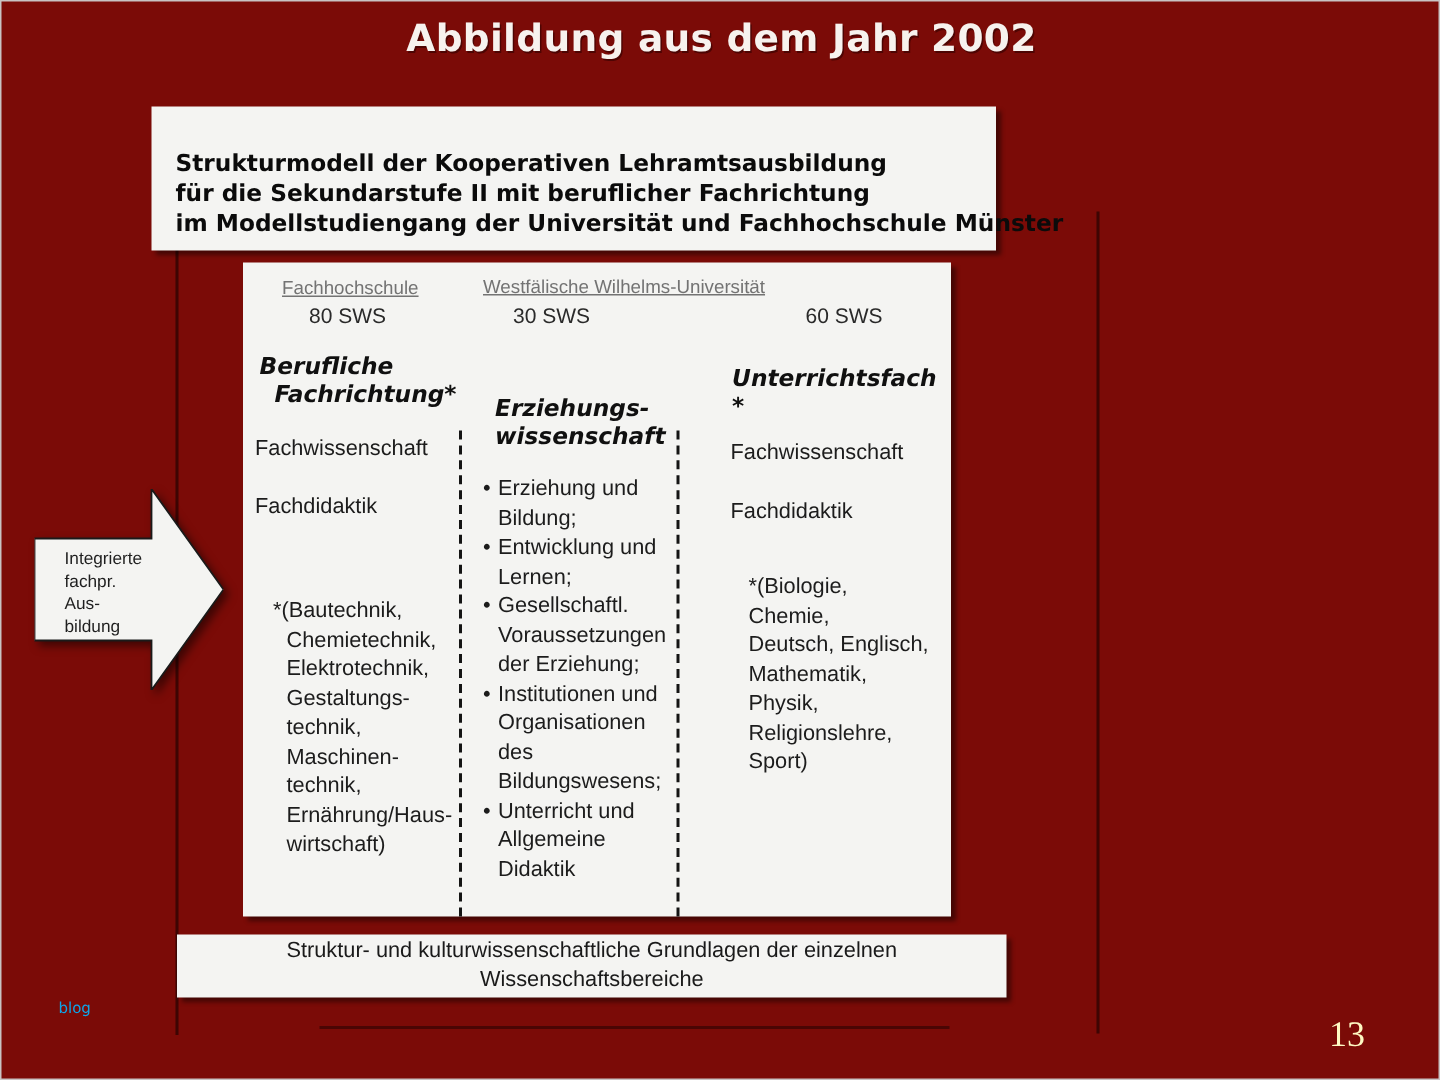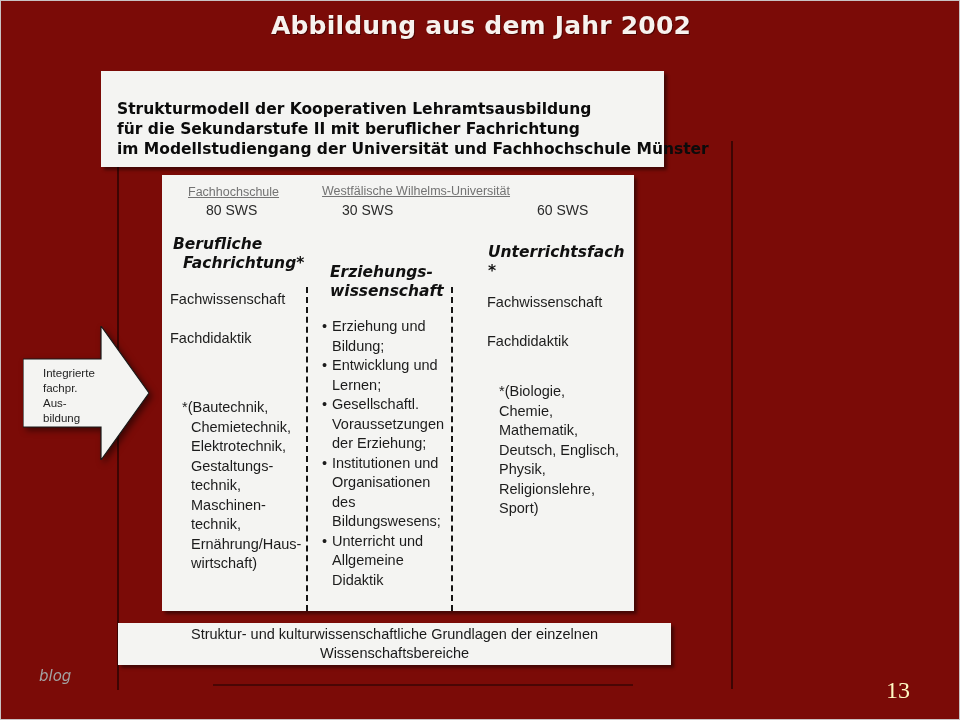--- a/index.html
+++ b/index.html
@@ -201,24 +201,23 @@
     font-size: 11.5px;
     color: #1f1f1f;
     line-height: 15px;
   }
 
   
   #blog-mark {
     position: absolute;
     left: 38px;
     top: 666px;
-    font-size: 15px;
-    color: #a3a3a3;
+    font-size: 10px;
+    color: #0ea5e9;
     font-family: "DejaVu Sans", sans-serif;
-    font-style: italic;
   }
   #page-number {
     position: absolute;
     left: 885px;
     top: 676px;
     font-size: 24px;
     color: #fef9c3;
     font-family: "Liberation Serif", serif;
   }
 </style>
@@ -291,22 +290,22 @@
     </div>
 
     <div class="col-body" id="body-right">
       <div>Fachwissenschaft</div>
       <div class="blank-line"></div>
       <div>Fachdidaktik</div>
       <div class="blank-line"></div>
       <div class="starlist">
         <div class="l1">*(Biologie,</div>
         <div class="l1">Chemie,</div>
+        <div class="l1">Deutsch, Englisch,</div>
         <div class="l1">Mathematik,</div>
-        <div class="l1">Deutsch, Englisch,</div>
         <div class="l1">Physik,</div>
         <div class="l1">Religionslehre,</div>
         <div class="l1">Sport)</div>
       </div>
     </div>
 
   </div>
 
   <div id="arrow">
     <svg width="126" height="134" viewBox="0 0 126 134">

